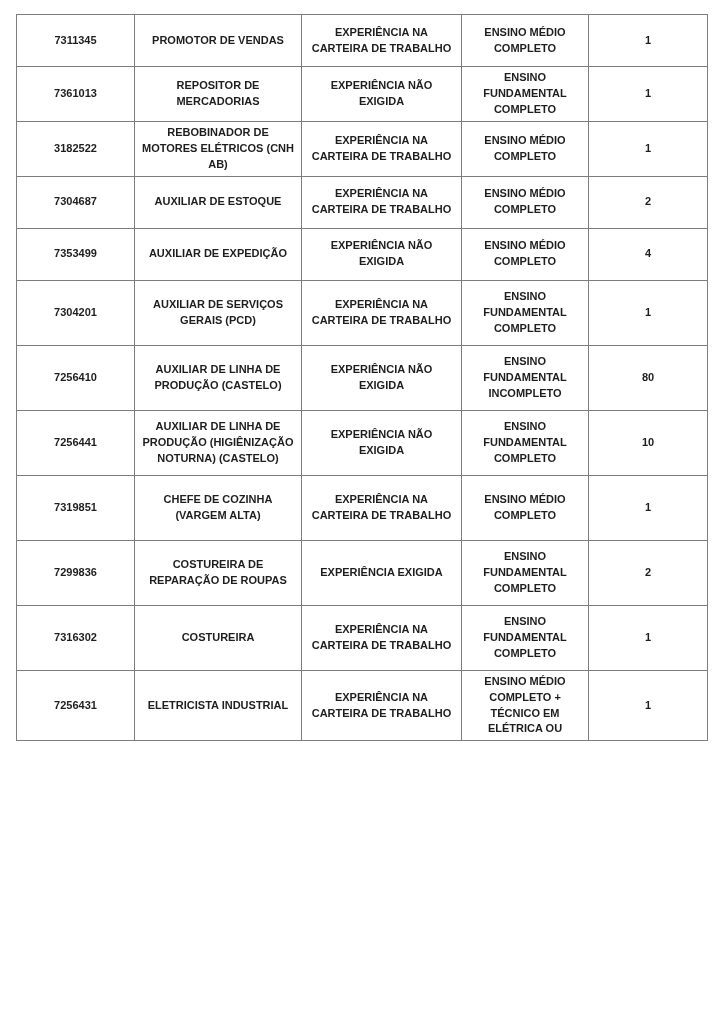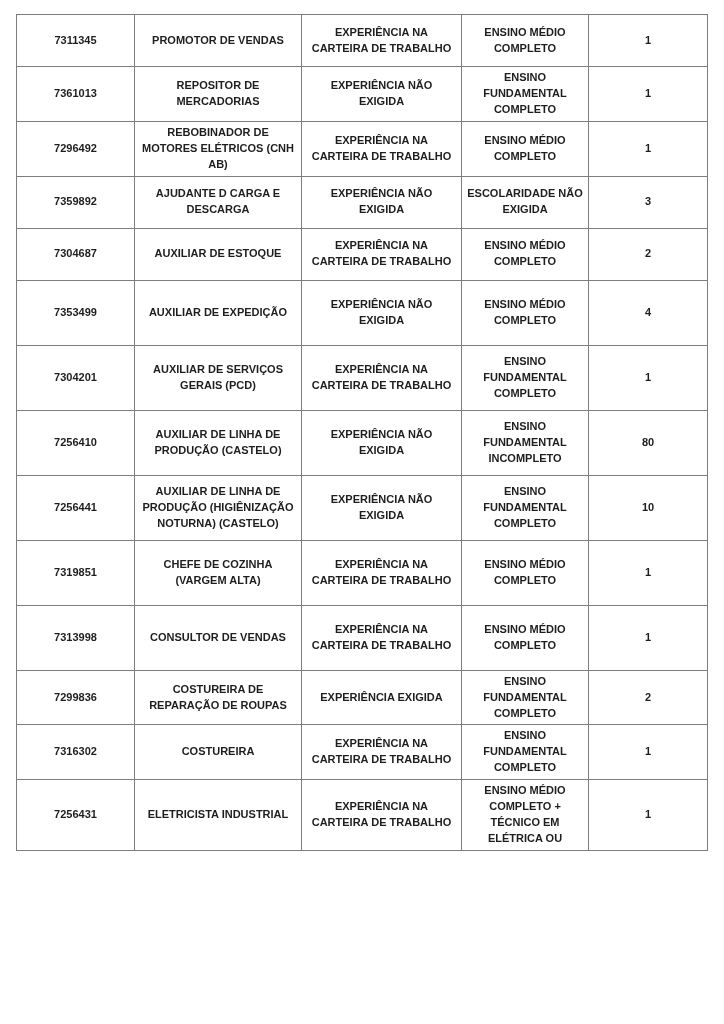--- a/index.html
+++ b/index.html
@@ -69,32 +69,25 @@
           <td>1</td>
         </tr>
         <tr>
           <td>7361013</td>
           <td>REPOSITOR DE MERCADORIAS</td>
           <td>EXPERIÊNCIA NÃO EXIGIDA</td>
           <td>ENSINO FUNDAMENTAL COMPLETO</td>
           <td>1</td>
         </tr>
         <tr>
-          <td>7296492</td>
+          <td>3182522</td>
           <td>REBOBINADOR DE MOTORES ELÉTRICOS (CNH AB)</td>
           <td>EXPERIÊNCIA NA CARTEIRA DE TRABALHO</td>
           <td>ENSINO MÉDIO COMPLETO</td>
           <td>1</td>
-        </tr>
-        <tr>
-          <td>7359892</td>
-          <td>AJUDANTE D CARGA E DESCARGA</td>
-          <td>EXPERIÊNCIA NÃO EXIGIDA</td>
-          <td>ESCOLARIDADE NÃO EXIGIDA</td>
-          <td>3</td>
         </tr>
         <tr>
           <td>7304687</td>
           <td>AUXILIAR DE ESTOQUE</td>
           <td>EXPERIÊNCIA NA CARTEIRA DE TRABALHO</td>
           <td>ENSINO MÉDIO COMPLETO</td>
           <td>2</td>
         </tr>
         <tr>
           <td>7353499</td>
@@ -125,27 +118,20 @@
           <td>10</td>
         </tr>
         <tr>
           <td>7319851</td>
           <td>CHEFE DE COZINHA (VARGEM ALTA)</td>
           <td>EXPERIÊNCIA NA CARTEIRA DE TRABALHO</td>
           <td>ENSINO MÉDIO COMPLETO</td>
           <td>1</td>
         </tr>
         <tr>
-          <td>7313998</td>
-          <td>CONSULTOR DE VENDAS</td>
-          <td>EXPERIÊNCIA NA CARTEIRA DE TRABALHO</td>
-          <td>ENSINO MÉDIO COMPLETO</td>
-          <td>1</td>
-        </tr>
-        <tr>
           <td>7299836</td>
           <td>COSTUREIRA DE REPARAÇÃO DE ROUPAS</td>
           <td>EXPERIÊNCIA EXIGIDA</td>
           <td>ENSINO FUNDAMENTAL COMPLETO</td>
           <td>2</td>
         </tr>
         <tr>
           <td>7316302</td>
           <td>COSTUREIRA</td>
           <td>EXPERIÊNCIA NA CARTEIRA DE TRABALHO</td>

